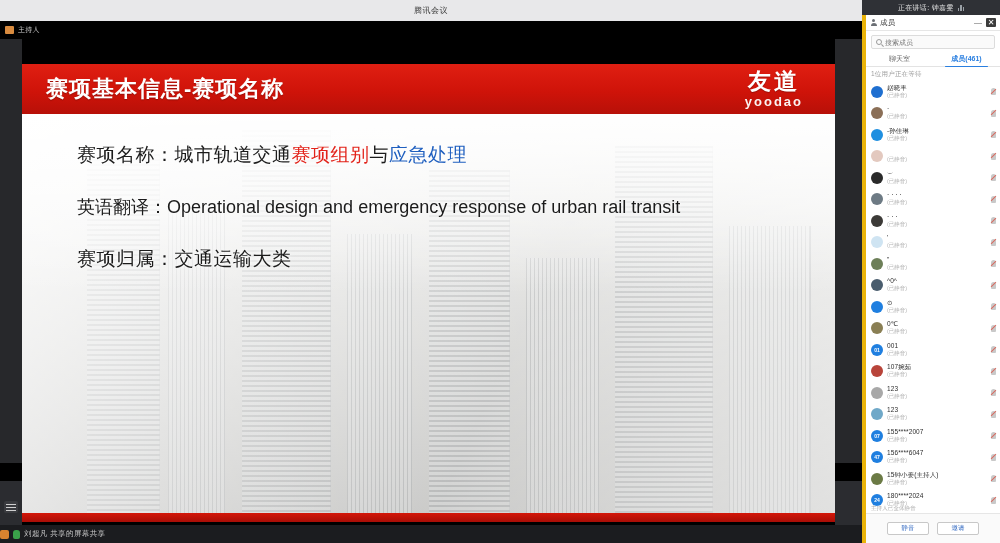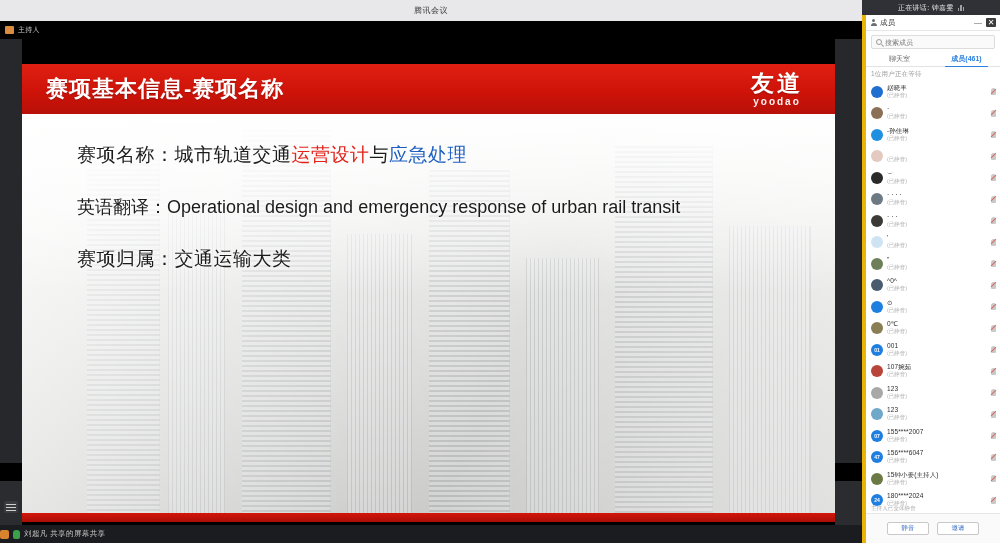--- a/index.html
+++ b/index.html
@@ -80,21 +80,21 @@
     color:#fff; font-size:22px; font-weight:bold;
     letter-spacing:1px;
     text-shadow:0 1px 1px rgba(0,0,0,.25);
   }
   #brand-logo { text-align:center; line-height:1; padding-right:24px; }
   #brand-cn {
     color:#fff; font-size:23px; font-weight:bold; letter-spacing:3px;
     text-shadow:0 1px 1px rgba(0,0,0,.25);
   }
   #brand-en {
-    color:#fff; font-size:10px; font-weight:bold; letter-spacing:2px;
+    color:#fff; font-size:13px; font-weight:bold; letter-spacing:2px;
     margin-top:2px; opacity:.95;
   }
 
   
   #slide-topblack {
     position:absolute; left:0; top:0; width:100%; height:25px; background:#000;
   }
   
   #slide-botblack {
     position:absolute; left:0; bottom:0; width:100%; height:12px; background:#000;
@@ -350,21 +350,21 @@
         <div class="bg-tower v" style="left:40%; top:30%; width:8%;  height:70%;"></div>
         <div class="bg-tower" style="left:50%; top:14%; width:10%; height:86%;"></div>
         <div class="bg-tower v" style="left:62%; top:36%; width:9%;  height:64%;"></div>
         <div class="bg-tower" style="left:73%; top:8%;  width:12%; height:92%;"></div>
         <div class="bg-tower v" style="left:87%; top:28%; width:10%; height:72%;"></div>
         <div class="bg-layer bg-wash"></div>
         <div class="bg-layer bg-sky"></div>
 
         <div id="slide-content">
 
-        <div class="line"><span class="lbl">赛项名称：</span><span>城市轨道交通</span><span class="hl-red">运营设计</span><span>与</span><span class="hl-blue">应急处理</span></div>
+        <div class="line"><span class="lbl">赛项名称：</span><span>城市轨道交通</span><span class="hl-red">赛项组别</span><span>与</span><span class="hl-blue">应急处理</span></div>
             <div class="line en"><span class="lbl">英语翻译：</span><span>Operational design and emergency response of urban rail transit</span></div>
             <div class="line"><span class="lbl">赛项归属：</span><span>交通运输大类</span></div>
           </div>
 
       </div>
 
       <div id="slide-footerline"></div>
       <div id="slide-botblack"></div>
     </div>
   </div>

